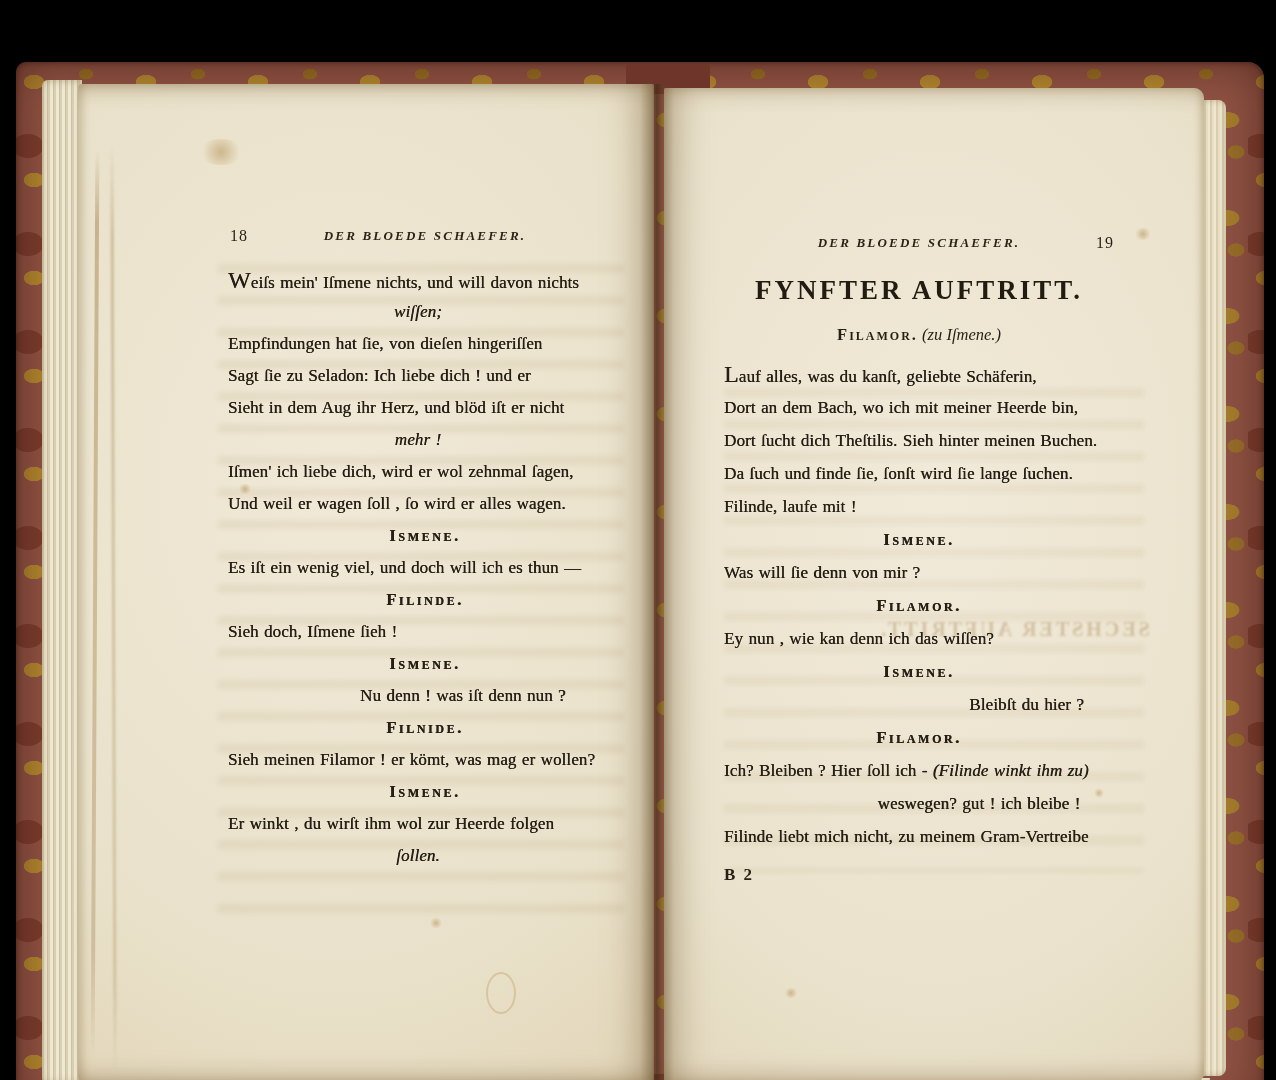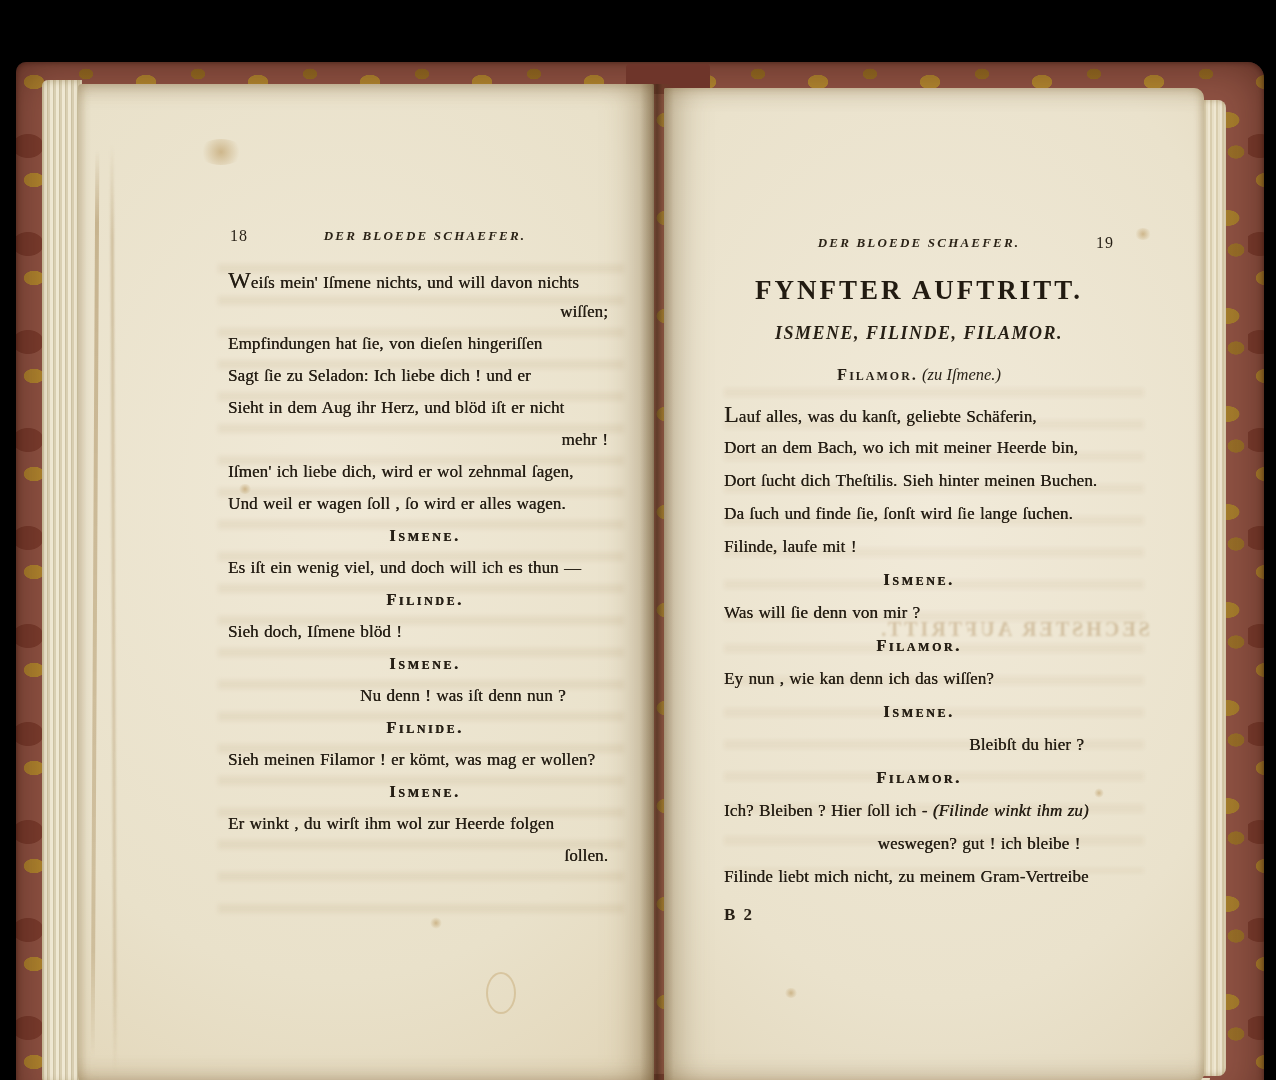--- a/index.html
+++ b/index.html
@@ -81,21 +81,21 @@
     font-style:italic;font-weight:700;font-size:13px;letter-spacing:2.2px;color:#2a2216;white-space:nowrap;}
   .page.left  .runhead .num{position:absolute;left:2px;font-size:16px;letter-spacing:1px;}
   .page.right .runhead .num{position:absolute;right:0;font-size:16px;letter-spacing:1px;}
 
   .body{margin-top:13px;}
   .page.right .body{margin-top:10px;}
 
   .l{height:32px;line-height:32px;font-size:17px;white-space:nowrap;
      text-shadow:.3px 0 0 currentColor;letter-spacing:.1px;word-spacing:1px;}
   .page.right .l{height:33px;line-height:33px;}
-  .hang{text-align:right;padding-right:14px;}
+  .hang{text-align:center;padding-right:14px;font-style:italic;}
   .sp{text-align:center;font-variant:small-caps;letter-spacing:2.6px;font-size:16.5px;font-weight:600;}
   .mid{padding-left:132px;}
   .iright{text-align:right;padding-right:30px;}
   .cright{text-align:center;padding-left:120px;}
   .opener::first-letter{font-size:24px;}
   .stg{font-style:italic;font-weight:400;}
 
   .scene-title{margin-top:14px;height:36px;line-height:36px;text-align:center;
     font-weight:700;font-size:27px;letter-spacing:3px;color:#221b11;white-space:nowrap;}
   .scene-chars{margin-top:10px;height:30px;line-height:30px;text-align:center;
@@ -145,21 +145,21 @@
         <div class="l hang">wiſſen;</div>
         <div class="l v">Empfindungen hat ſie, von dieſen hingeriſſen</div>
         <div class="l v">Sagt ſie zu Seladon: Ich liebe dich ! und er</div>
         <div class="l v">Sieht in dem Aug ihr Herz, und blöd iſt er nicht</div>
         <div class="l hang">mehr !</div>
         <div class="l v">Iſmen' ich liebe dich, wird er wol zehnmal ſagen,</div>
         <div class="l v">Und weil er wagen ſoll , ſo wird er alles wagen.</div>
         <div class="l sp">Ismene.</div>
         <div class="l v">Es iſt ein wenig viel, und doch will ich es thun —</div>
         <div class="l sp">Filinde.</div>
-        <div class="l v">Sieh doch, Iſmene blöd !</div>
+        <div class="l v">Sieh doch, Iſmene ſieh !</div>
         <div class="l sp">Ismene.</div>
         <div class="l mid">Nu denn ! was iſt denn nun ?</div>
         <div class="l sp">Filnide.</div>
         <div class="l v">Sieh meinen Filamor ! er kömt, was mag er wollen?</div>
         <div class="l sp">Ismene.</div>
         <div class="l v">Er winkt , du wirſt ihm wol zur Heerde folgen</div>
         <div class="l hang">ſollen.</div>
       </div>
     </div>
   </div>
@@ -170,21 +170,20 @@
     <div class="spot" style="left:470px;top:140px;width:18px;height:12px;"></div>
     <div class="spot" style="left:120px;top:900px;width:14px;height:10px;"></div>
     <div class="spot" style="left:430px;top:700px;width:10px;height:10px;"></div>
 
     <div class="text-col">
       <div class="runhead">
         <span class="rtitle">DER BLOEDE SCHAEFER.</span>
         <span class="num">19</span>
       </div>
       <div class="scene-title">FYNFTER AUFTRITT.</div>
-      <div class="scene-chars">ISMENE, FILINDE, FILAMOR.</div>
       <div class="intro">
         <span class="spk">Filamor.</span>
         <span> </span>
         <span class="stg">(zu Iſmene.)</span>
       </div>
       <div class="body">
         <div class="l v opener">Lauf alles, was du kanſt, geliebte Schäferin,</div>
         <div class="l v">Dort an dem Bach, wo ich mit meiner Heerde bin,</div>
         <div class="l v">Dort ſucht dich Theſtilis. Sieh hinter meinen Buchen.</div>
         <div class="l v">Da ſuch und finde ſie, ſonſt wird ſie lange ſuchen.</div>

